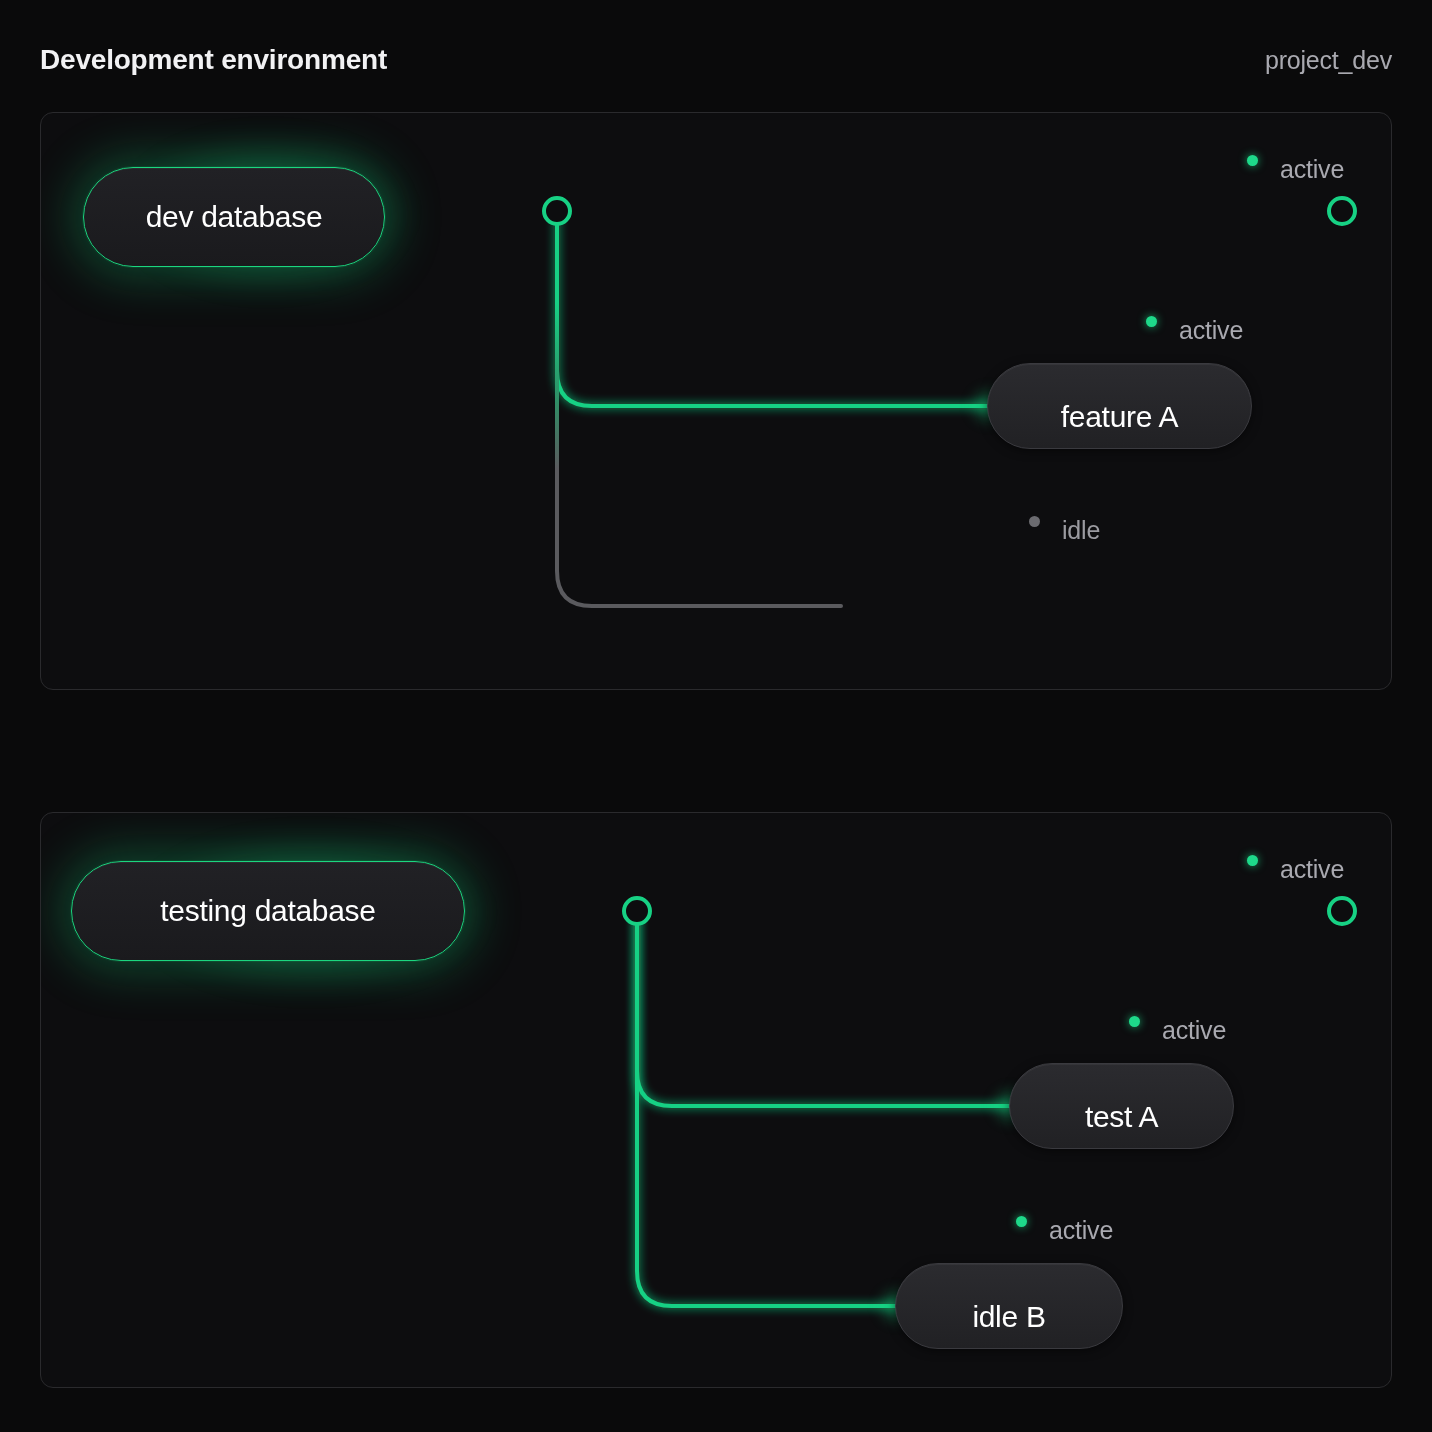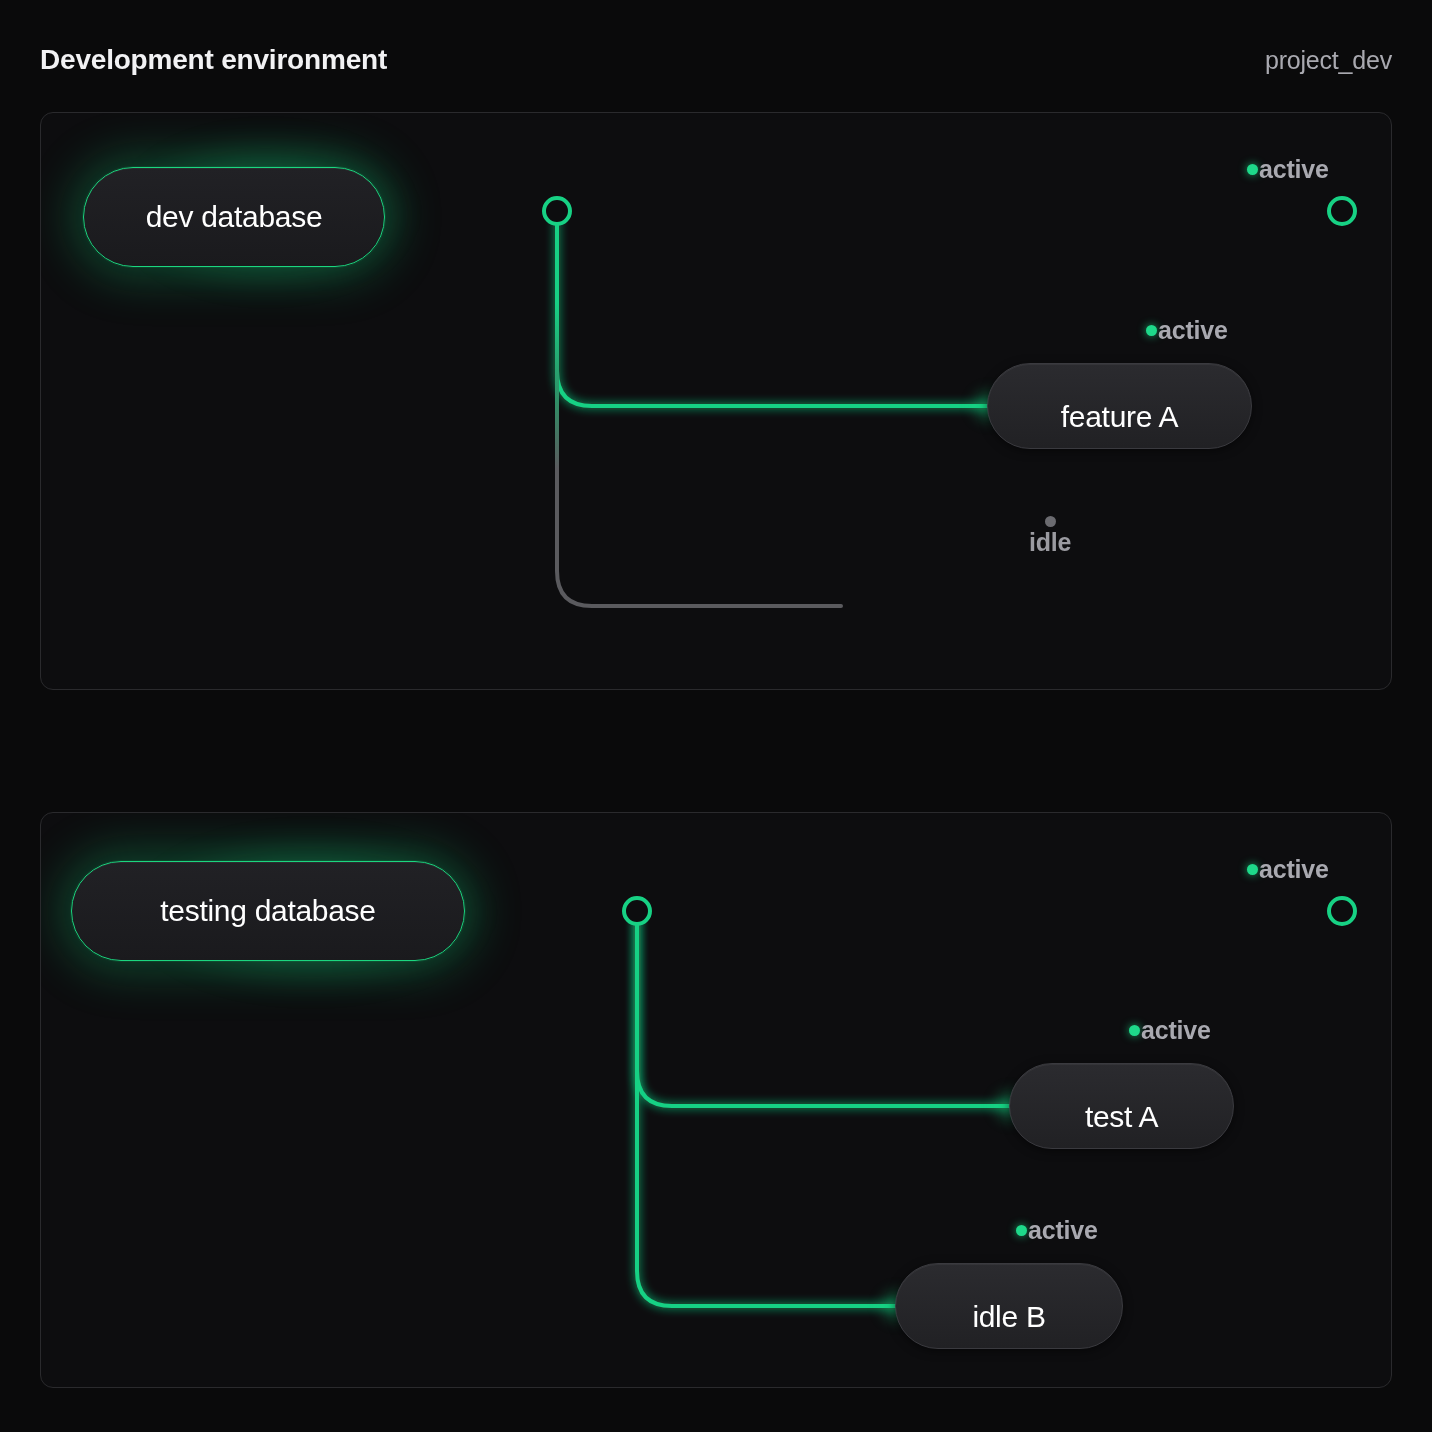--- a/index.html
+++ b/index.html
@@ -107,24 +107,22 @@
     background: radial-gradient(closest-side, rgba(24,212,128,0.60), rgba(24,212,128,0.16) 50%, rgba(24,212,128,0) 75%);
     filter: blur(6px);
     z-index: 2;
     pointer-events: none;
   }
 
   
   .status {
     position: absolute;
     display: flex;
-    align-items: center;
-    gap: 1px;
+    gap: 22px;
     z-index: 4;
-    font-weight: bold;
   }
   .status-dot {
     width: 11px; height: 11px;
     border-radius: 50%;
     flex: none;
   }
   .status-dot.active {
     background: #1ed98a;
     box-shadow: 0 0 8px rgba(30,217,138,0.75);
   }
@@ -199,21 +197,21 @@
 
     <div class="edge-glow" style="left:920px; top:266px;"></div>
     <div class="node leaf" style="left:946px; top:250px; width:265px; height:86px;">
       <span class="node-label">feature A</span>
     </div>
     <div class="status" style="left:1105px; top:203px;">
       <span class="status-dot active"></span>
       <span class="status-label">active</span>
     </div>
 
-    <div class="status" style="left:988px; top:403px;flex-direction:column;">
+    <div class="status" style="left:988px; top:403px;">
       <span class="status-dot idle"></span>
       <span class="status-label idle">idle</span>
     </div>
   </div>
 
 
   <div class="panel" style="top:812px; height:576px;">
     <div class="panel-canvas">
       <svg width="1352" height="576" viewBox="0 0 1352 576" fill="none">
         <defs>

